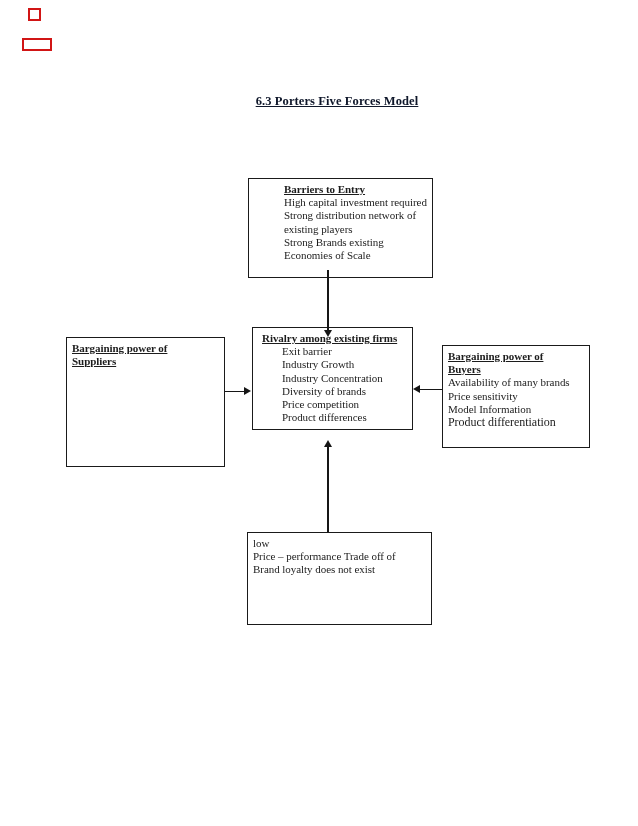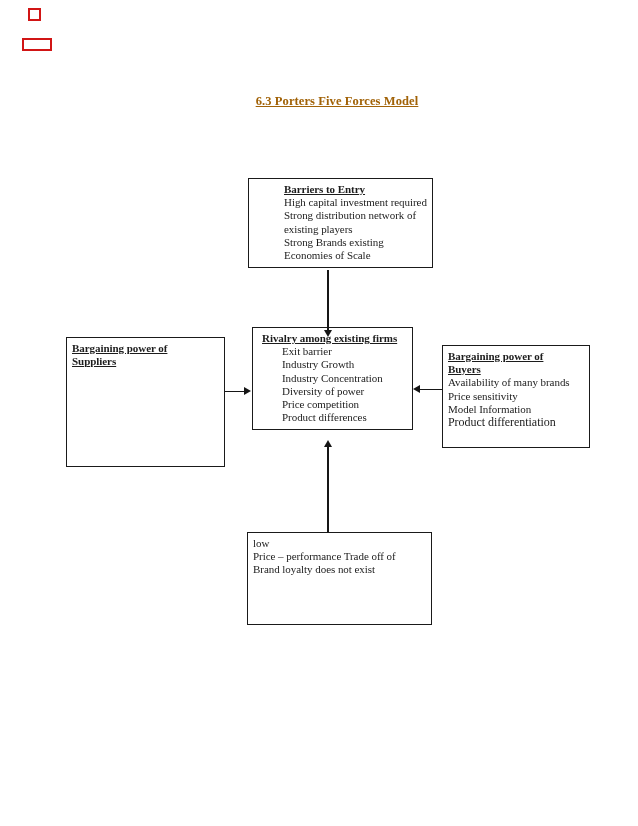--- a/index.html
+++ b/index.html
@@ -16,30 +16,30 @@
   .doc-title {
     position: absolute;
     left: 177px;
     top: 94px;
     width: 320px;
     text-align: center;
     font-size: 12.5px;
     font-weight: bold;
     text-decoration: underline;
     letter-spacing: 0.1px;
-    color: #a16207;
+    color: #0f172a;
   }
   .box {
     position: absolute;
     box-sizing: border-box;
     border: 1.5px solid #1a1a1a;
     background: #ffffff;
     padding: 4px 3px 0 5px;
   }
-  .box-barriers    { left: 248px; top: 178px; width: 185px; height: 90px; padding-left: 35px;  }
+  .box-barriers    { left: 248px; top: 178px; width: 185px; height: 100px; padding-left: 35px;  }
   .box-suppliers   { left: 66px;  top: 337px; width: 159px; height: 130px; }
   .box-rivalry     { left: 252px; top: 327px; width: 161px; height: 103px; padding-left: 9px; }
   .box-buyers      { left: 442px; top: 345px; width: 148px; height: 103px; }
   .box-substitutes { left: 247px; top: 532px; width: 185px; height: 93px;  }
   .line, .hline {
     font-size: 11px;
     line-height: 13.2px;
     white-space: nowrap;
     letter-spacing: -0.05px;
     color: #1c1c1c;
@@ -86,21 +86,21 @@
         <div class="line">Suppliers</div>
       </div>
   </div>
 
   <div class="box box-rivalry">
     <div class="hline">Rivalry among existing firms</div>
     <div class="body indent">
         <div class="line">Exit barrier</div>
         <div class="line">Industry Growth</div>
         <div class="line">Industry Concentration</div>
-        <div class="line">Diversity of power</div>
+        <div class="line">Diversity of brands</div>
         <div class="line">Price competition</div>
         <div class="line">Product differences</div>
       </div>
   </div>
 
   <div class="box box-buyers">
     <div class="heading">
         <div class="line">Bargaining power of</div>
         <div class="line">Buyers</div>
       </div>

